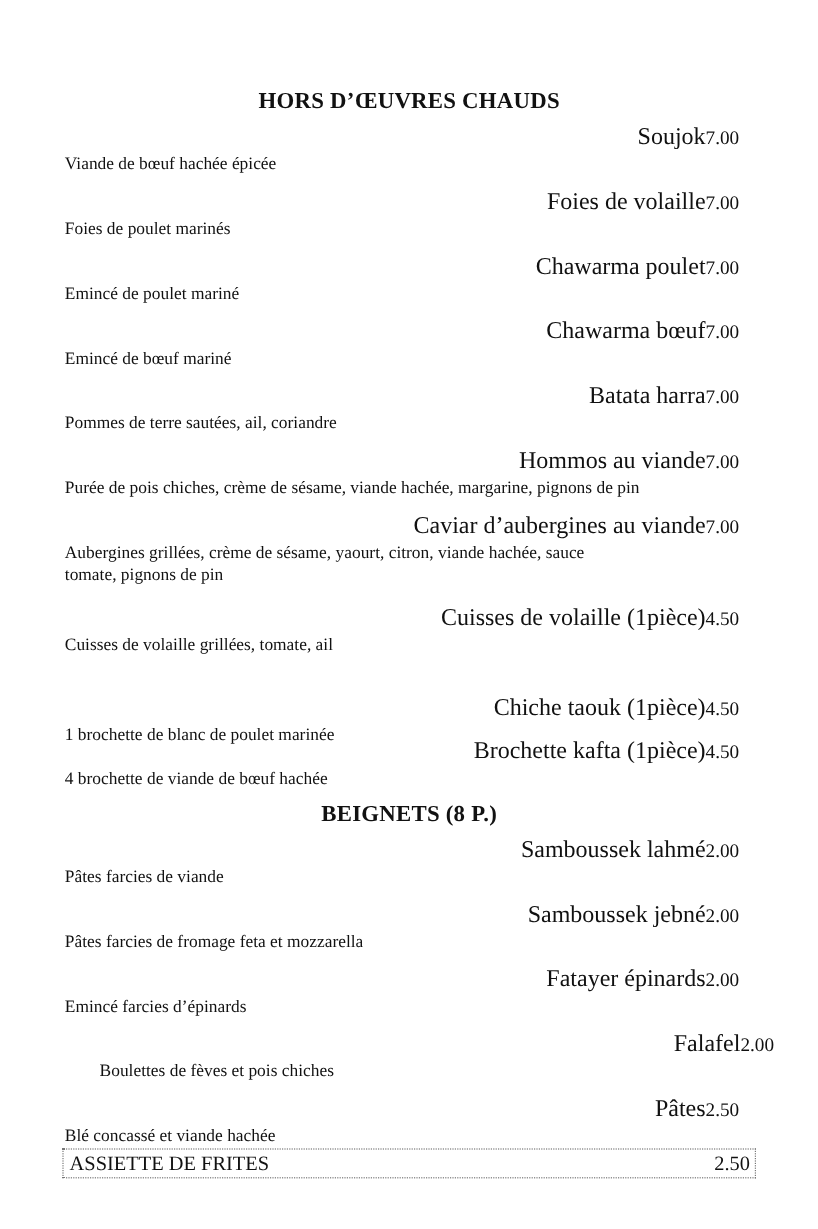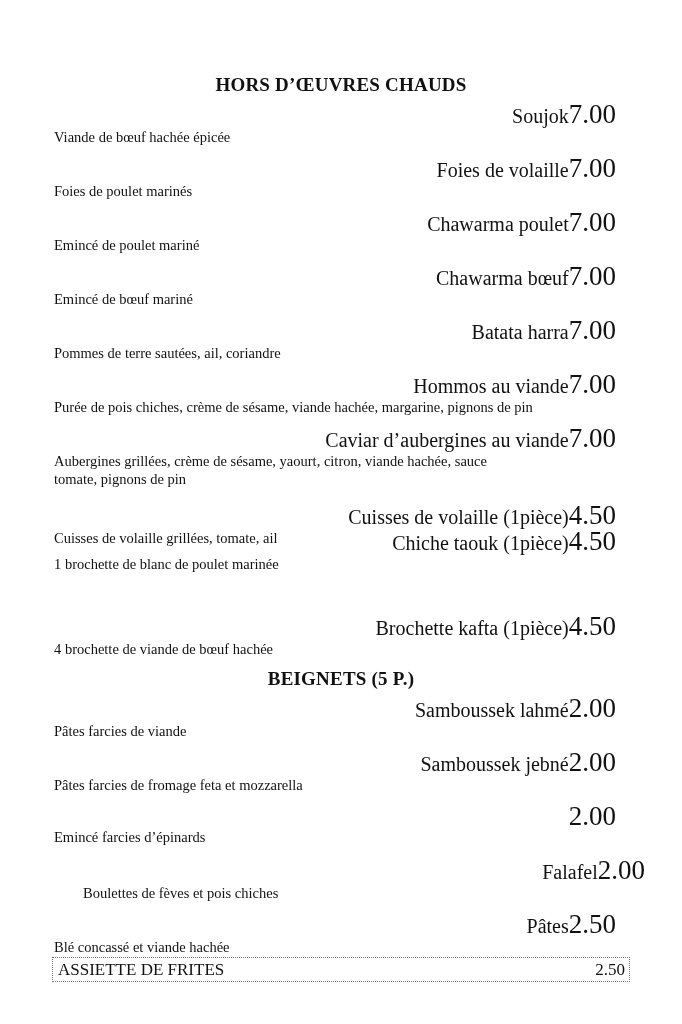--- a/index.html
+++ b/index.html
@@ -40,21 +40,21 @@
       display: flex;
       justify-content: flex-end;
       align-items: baseline;
     }
     .item-name {
       font-size: 20px;
       line-height: 22px;
       white-space: nowrap;
     }
     .item-price {
-      font-size: 27px;
+      font-size: 16px;
       line-height: 22px;
       text-align: right;
     }
     .item-desc {
       font-size: 14.5px;
       line-height: 18px;
       margin-top: 1px;
       white-space: nowrap;
     }
     .item-desc.wrap {
@@ -143,56 +143,57 @@
   </div>
 
   <div class="item" style="top:504px;">
     <div class="item-row">
       <span class="item-name">Cuisses de volaille  (1pièce)</span>
       <span class="item-price">4.50</span>
     </div>
     <div class="item-desc">Cuisses de volaille grillées, tomate, ail</div>
   </div>
 
-  <div class="item" style="top:530px;">
+  <div class="item" style="top:579px;">
     <div class="item-row">
       <span class="item-name">Chiche taouk  (1pièce)</span>
       <span class="item-price">4.50</span>
     </div>
     <div class="item-desc">1 brochette de blanc de poulet marinée</div>
   </div>
 
   <div class="item" style="top:615px;">
     <div class="item-row">
       <span class="item-name">Brochette kafta  (1pièce)</span>
       <span class="item-price">4.50</span>
     </div>
     <div class="item-desc">4 brochette de viande de bœuf hachée</div>
   </div>
 
-  <div class="section-title" style="top:668px;">BEIGNETS  (5 P.)</div>
+  <div class="section-title" style="top:668px;">BEIGNETS  (8 P.)</div>
 
   <div class="item" style="top:697px;">
     <div class="item-row">
       <span class="item-name">Samboussek lahmé</span>
       <span class="item-price">2.00</span>
     </div>
     <div class="item-desc">Pâtes farcies de viande</div>
   </div>
 
   <div class="item" style="top:751px;">
     <div class="item-row">
       <span class="item-name">Samboussek jebné</span>
       <span class="item-price">2.00</span>
     </div>
     <div class="item-desc">Pâtes farcies de fromage feta et mozzarella</div>
   </div>
 
   <div class="item" style="top:805px;">
     <div class="item-row">
+      <span class="item-name">Fatayer épinards</span>
       <span class="item-price">2.00</span>
     </div>
     <div class="item-desc">Emincé farcies d’épinards</div>
   </div>
 
   <div class="item" style="top:859px;margin-left:29px;">
     <div class="item-row">
       <span class="item-name">Falafel</span>
       <span class="item-price">2.00</span>
     </div>

